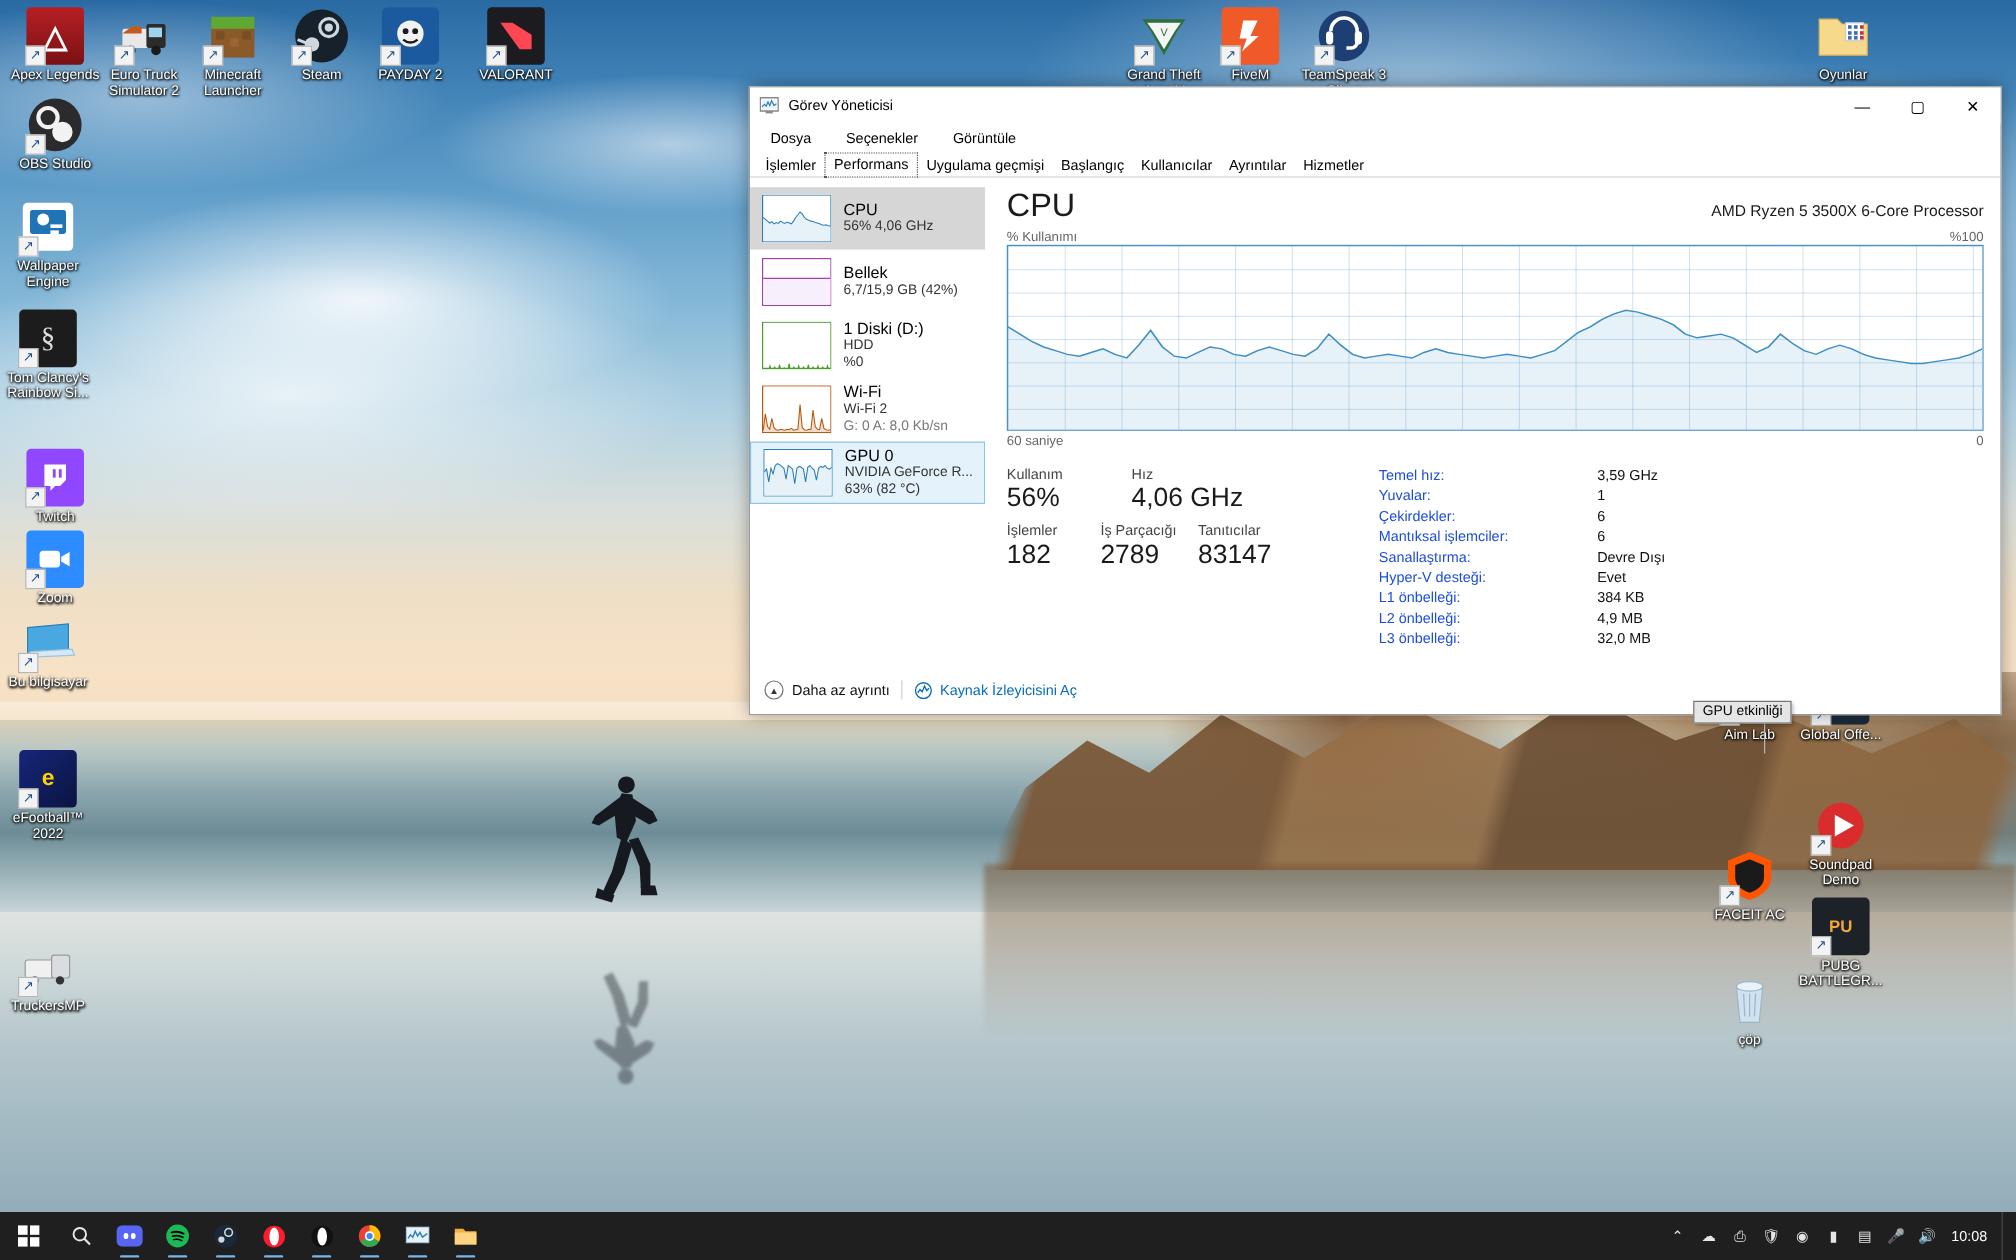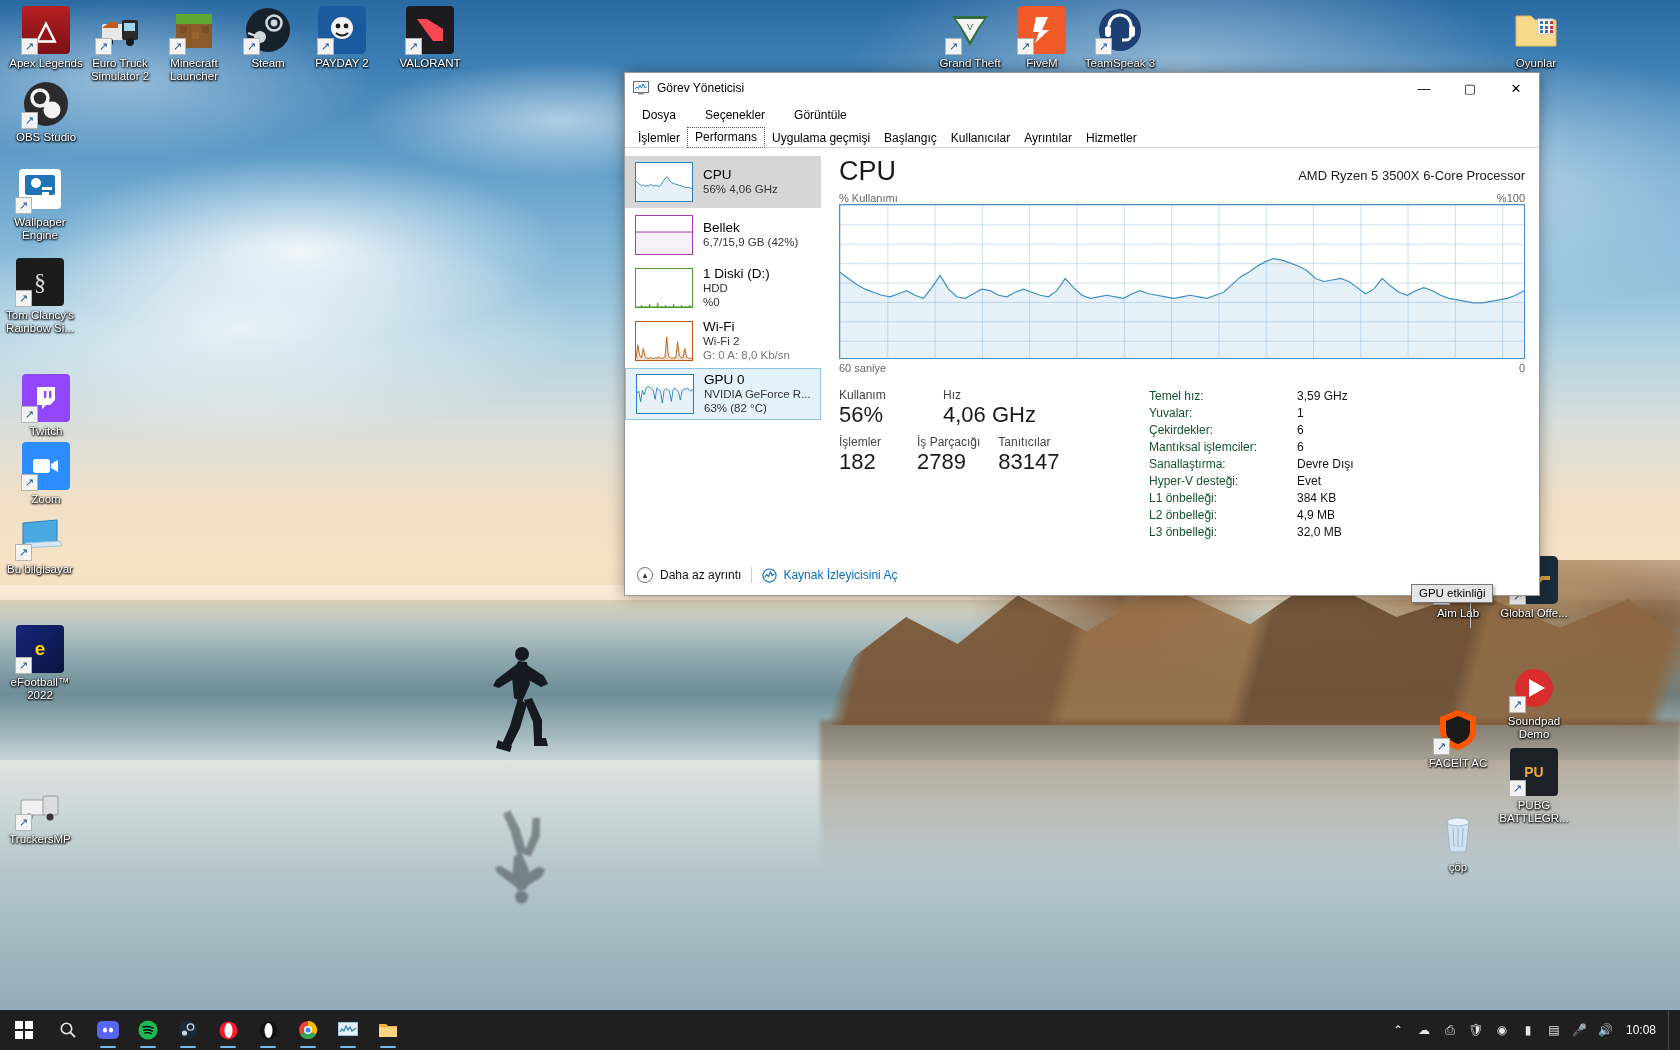--- a/index.html
+++ b/index.html
@@ -73,21 +73,21 @@
   .shortcut-arrow {
     position:absolute; left:-1px; bottom:-1px; width:17px; height:17px;
     background:#f3f3f3; border:1px solid #b5b5b5;
     display:flex; align-items:center; justify-content:center;
     font-size:11px; color:#1b4f8f; line-height:1;
   }
   .sq { width:48px; height:48px; border-radius:4px; }
 
   
   #taskmgr {
-    position:absolute; left:624px; top:72px; width:916px; height:524px;
+    position:absolute; left:624px; top:72px; width:1044px; height:524px;
     background:#ffffff;
     border:1px solid #9a9a9a;
     box-shadow:0 0 14px rgba(0,0,0,.38);
     font-family:"Liberation Sans", sans-serif;
     display:flex; flex-direction:column;justify-content:center;
   }
   .tm-title {
     height:30px; display:flex; align-items:center; padding-left:8px;
     background:#ffffff; flex:0 0 auto;
   }
@@ -147,22 +147,22 @@
   .axis-row2 { display:flex; justify-content:space-between; margin-top:3px; font-size:11px; color:#666; }
 
   .stats { display:flex; margin-top:14px; }
   .stats-left { width:300px; flex:0 0 300px; }
   .srow { display:flex; }
   .scell { }
   .slab { font-size:12px; color:#444; }
   .sval { font-size:22px; color:#1a1a1a; line-height:1.15; font-weight:400; }
   .stats-right { flex:1 1 auto; padding-left:10px; }
   .rline { display:flex; font-size:12px; line-height:17px; }
-  .rkey { width:148px; flex:0 0 148px; color:#14532d; }
-  .rval { color:#111; }
+  .rkey { width:148px; flex:0 0 148px; color:#1d4ed8; }
+  .rval { color:#111;margin-left:34px; }
 
   .tooltip {
     position:absolute; left:786px; top:511px; z-index:30;
     background:#e5e5e5; border:1px solid #767676; padding:2px 7px 3px;
     font-size:11.5px; color:#000; box-shadow:2px 2px 3px rgba(0,0,0,.25);
   }
   .tooltip-stem { position:absolute; left:845px; top:527px; width:1px; height:28px; background:#b7b7b7; z-index:29; }
 
   .tm-foot {
     flex:0 0 auto; height:40px; display:flex; align-items:center; padding-left:12px; gap:10px;

